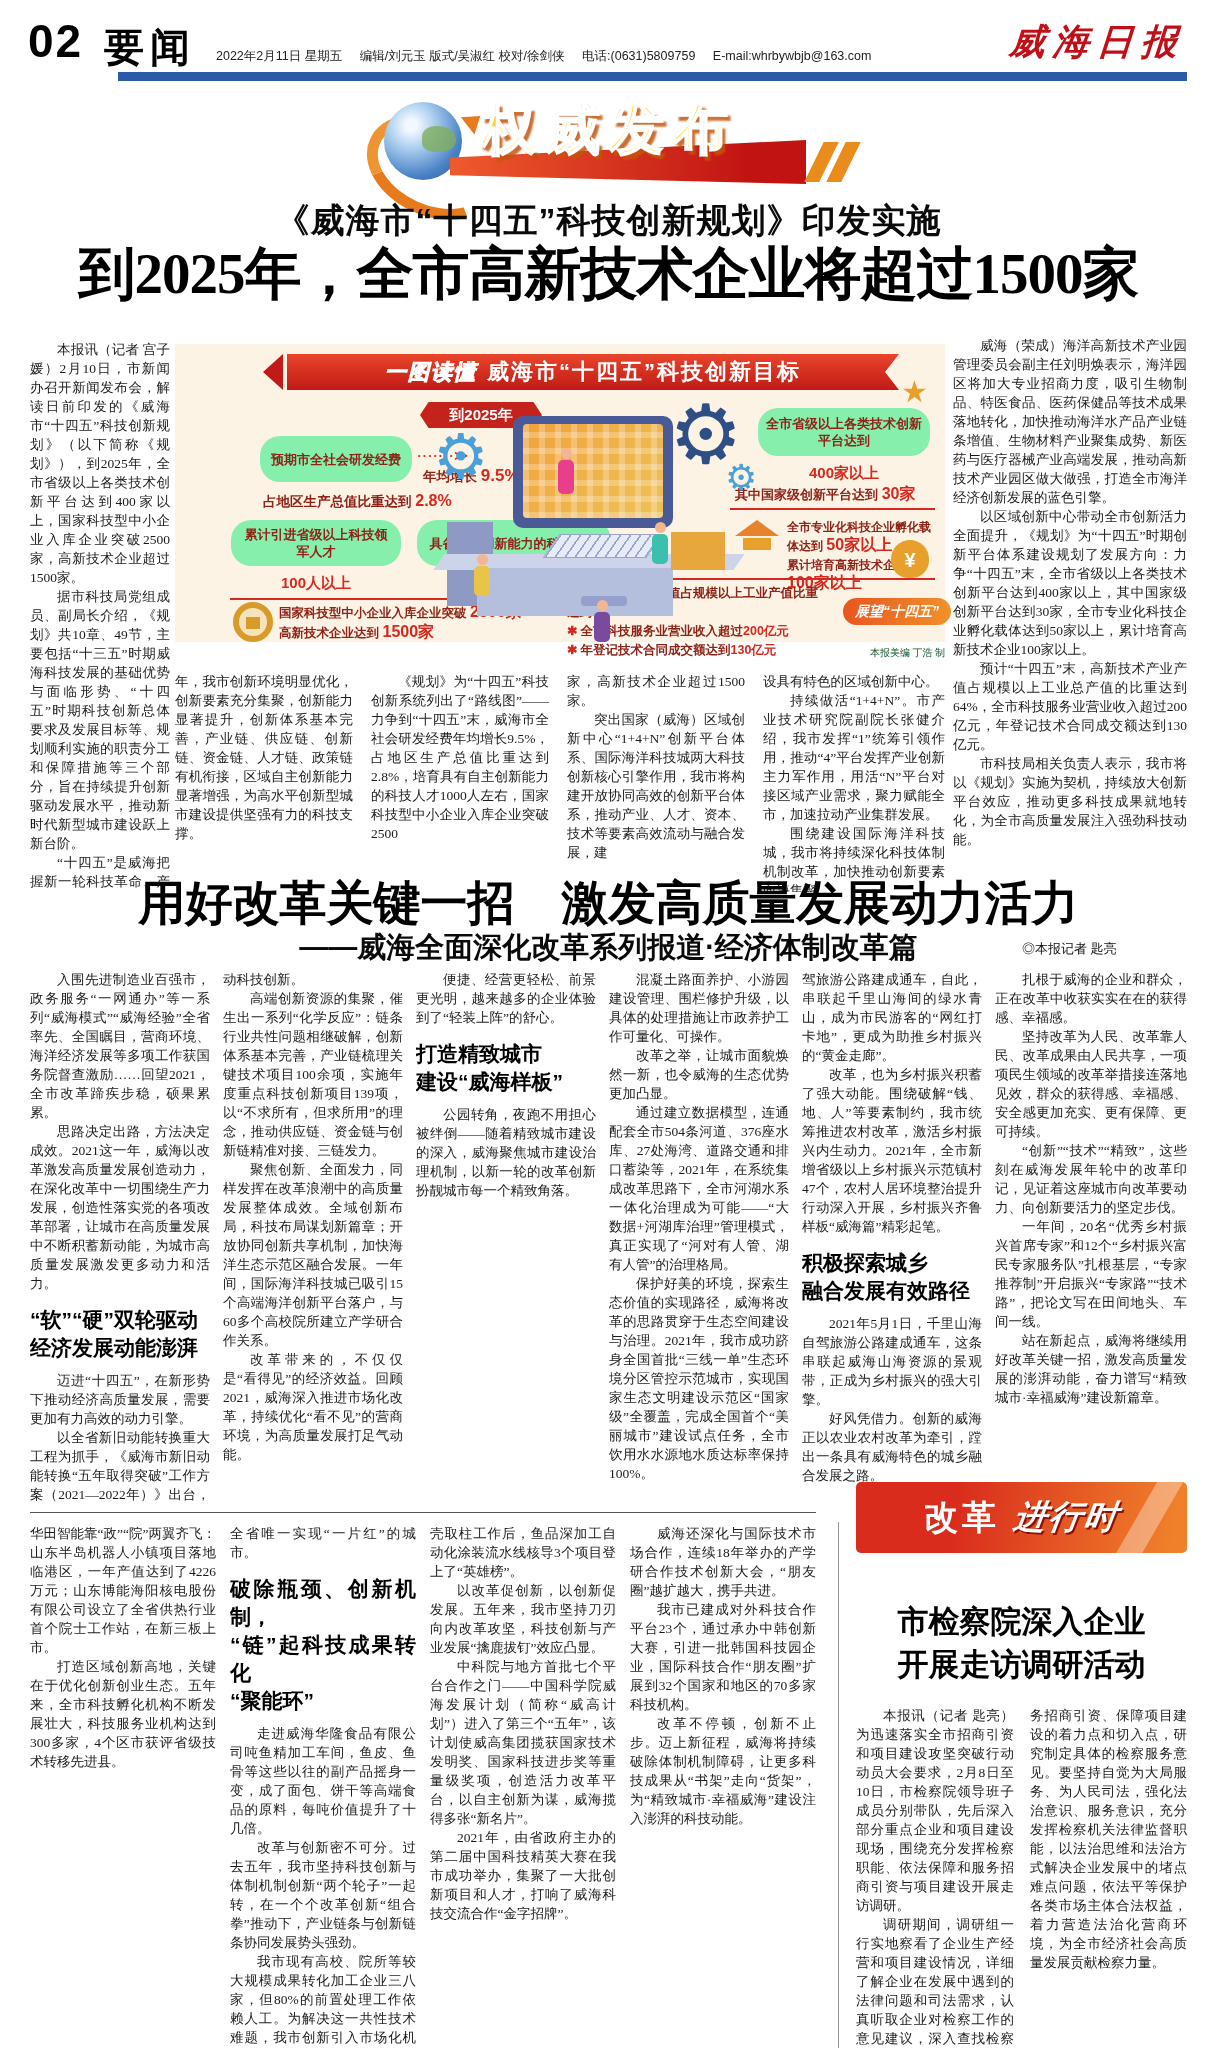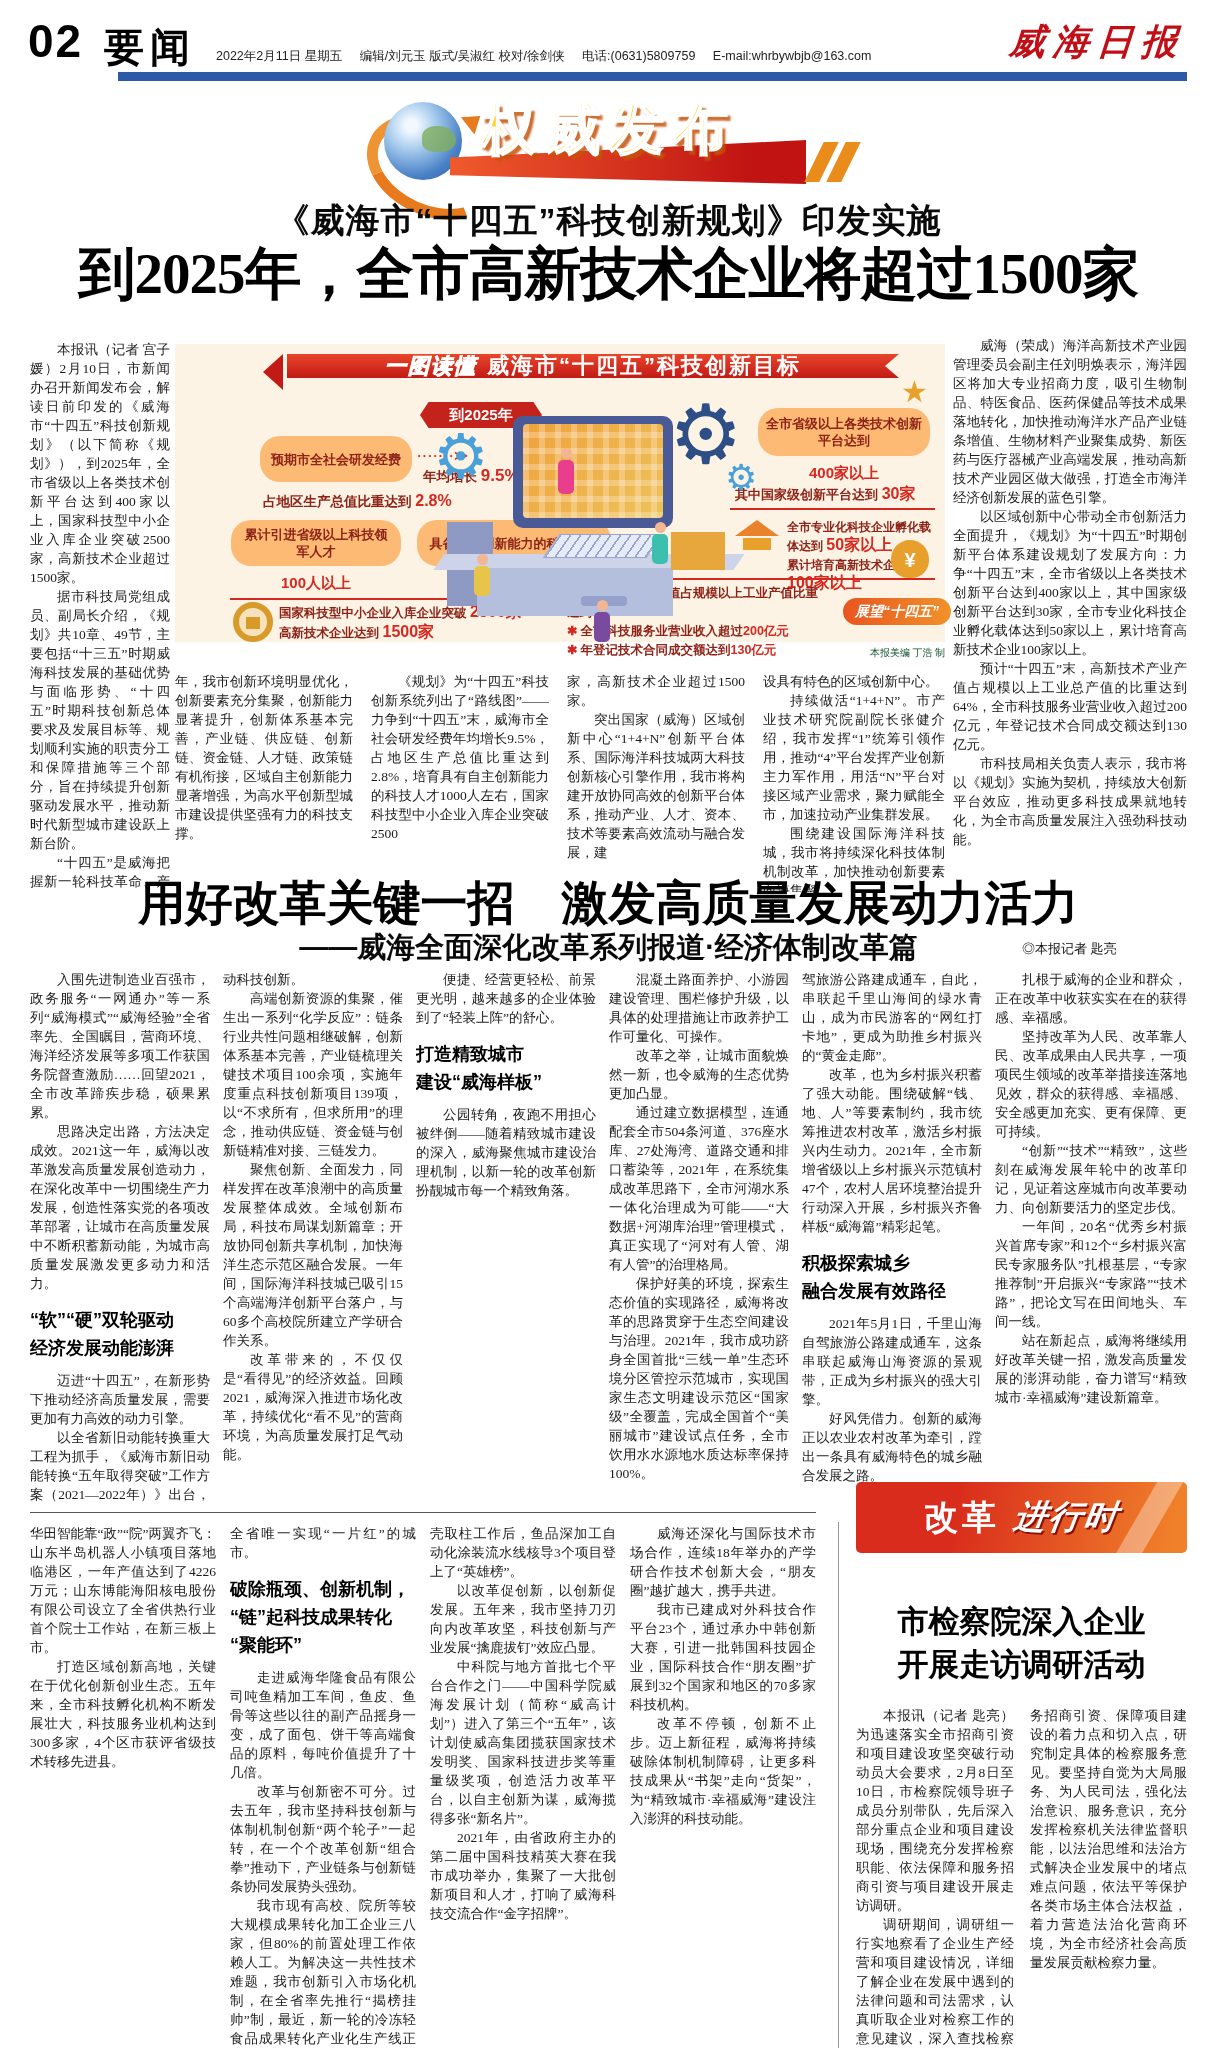--- a/index.html
+++ b/index.html
@@ -39,48 +39,48 @@
   
   .kicker{position:absolute;left:0;top:198px;width:1217px;text-align:center;
           font-family:"Liberation Sans",sans-serif;font-size:34px;font-weight:700;color:#0a0a0a;letter-spacing:1px;}
   .headline1{position:absolute;left:0;top:242px;width:1217px;margin:0;text-align:center;
           font-size:57px;font-weight:900;color:#000;letter-spacing:-1px;line-height:64px;}
 
   
   .ncol{position:absolute;font-size:13.5px;line-height:19px;text-align:justify;overflow:hidden;color:#1b1b1b;}
   .ncol p{margin:0;text-indent:2em;}
   .noind p:first-child{text-indent:0;}
-  .colhead{font-family:"Liberation Sans",sans-serif;font-weight:700;font-size:18px;line-height:28px;
+  .colhead{font-family:"Liberation Sans",sans-serif;font-weight:700;font-size:21px;line-height:28px;
            margin:13px 0 9px;text-indent:0;color:#000;}
 
   
   .story1{position:absolute;left:0;top:334px;width:1217px;height:562px;}
   .s1-left{left:30px;top:6px;width:140px;height:552px;}
   .s1-right{left:953px;top:2px;width:234px;height:556px;}
   .s1-m{top:338px;height:220px;}
   .s1-m1{left:175px;width:178px;} .s1-m2{left:371px;width:178px;}
   .s1-m3{left:567px;width:178px;} .s1-m4{left:763px;width:182px;}
   .credit{position:absolute;left:175px;top:312px;width:770px;text-align:right;font-size:10px;color:#14532d;}
 
   
   .ig{position:absolute;left:175px;top:10px;width:770px;height:298px;background:#fcf3e4;}
-  .ig-band{position:absolute;left:112px;top:10px;width:612px;height:24px;
+  .ig-band{position:absolute;left:112px;top:10px;width:612px;height:36px;
            background:linear-gradient(180deg,#e8452b,#c21a16);
            clip-path:polygon(0 0,100% 0,calc(100% - 14px) 50%,100% 100%,0 100%);
            display:flex;align-items:center;justify-content:center;gap:10px;}
   .ig-band-arrow{position:absolute;left:88px;top:10px;width:0;height:0;
            border-left:20px solid #c21a16;border-top:18px solid transparent;border-bottom:18px solid transparent;
            transform:scaleX(-1);}
   .ig-tag{font-family:"Liberation Sans",sans-serif;font-size:21px;font-weight:900;font-style:italic;
           color:#ffd233;-webkit-text-stroke:1px #fff;letter-spacing:2px;}
   .ig-title{font-family:"Liberation Sans",sans-serif;font-size:22px;font-weight:700;color:#fff;letter-spacing:2px;}
   .ig-badge{position:absolute;left:245px;top:58px;width:122px;height:26px;background:#c4231b;color:#fff;
           font-family:"Liberation Sans",sans-serif;font-size:15px;font-weight:700;line-height:26px;text-align:center;
           clip-path:polygon(7% 0,93% 0,100% 50%,93% 100%,7% 100%,0 50%);}
-  .ig-bub{position:absolute;background:#fdba74;border-radius:20px;color:#8e2318;
+  .ig-bub{position:absolute;background:#86efac;border-radius:20px;color:#8e2318;
           font-family:"Liber ation Sans",sans-serif;font-size:13px;font-weight:700;line-height:17px;
           display:flex;align-items:center;justify-content:center;text-align:center;padding:4px 8px;box-sizing:border-box;}
   .ig-dots{position:absolute;left:242px;top:104px;font-size:13px;color:#d6281e;font-weight:700;letter-spacing:1px;}
   .ig-growth{position:absolute;left:248px;top:122px;font-family:"Liberation Sans",sans-serif;
           font-size:13.5px;font-weight:700;color:#8e2318;}
   .ig-growth b{color:#d6281e;font-size:17px;}
   .ig-line{position:absolute;font-family:"Liberation Sans",sans-serif;font-size:13.5px;font-weight:700;color:#8e2318;}
   .ig-line b{color:#d6281e;font-size:16px;}
   .ig-val{position:absolute;text-align:center;font-family:"Liberation Sans",sans-serif;
           font-size:15px;font-weight:700;color:#d6281e;}

